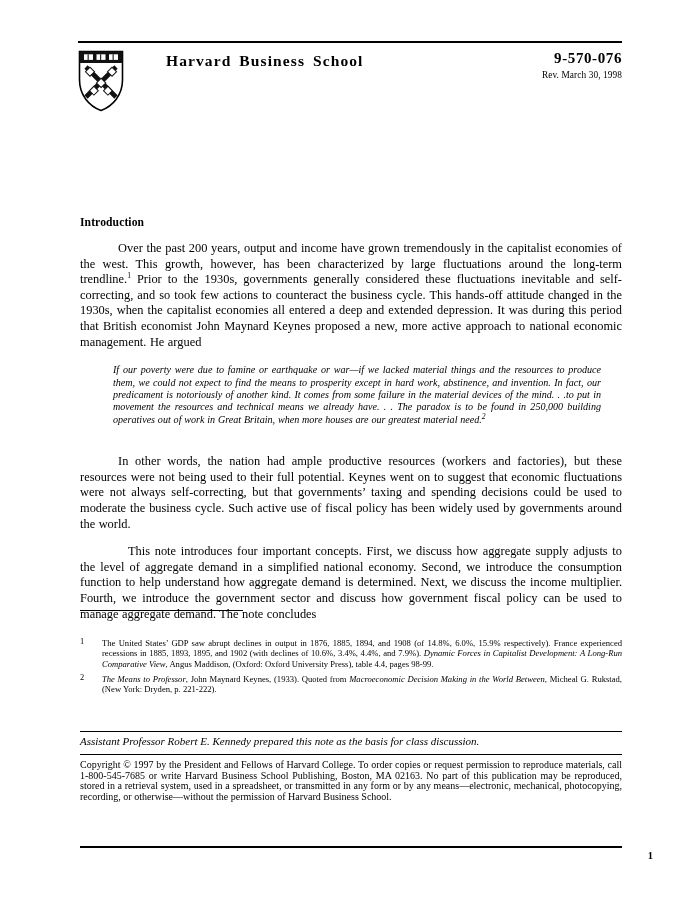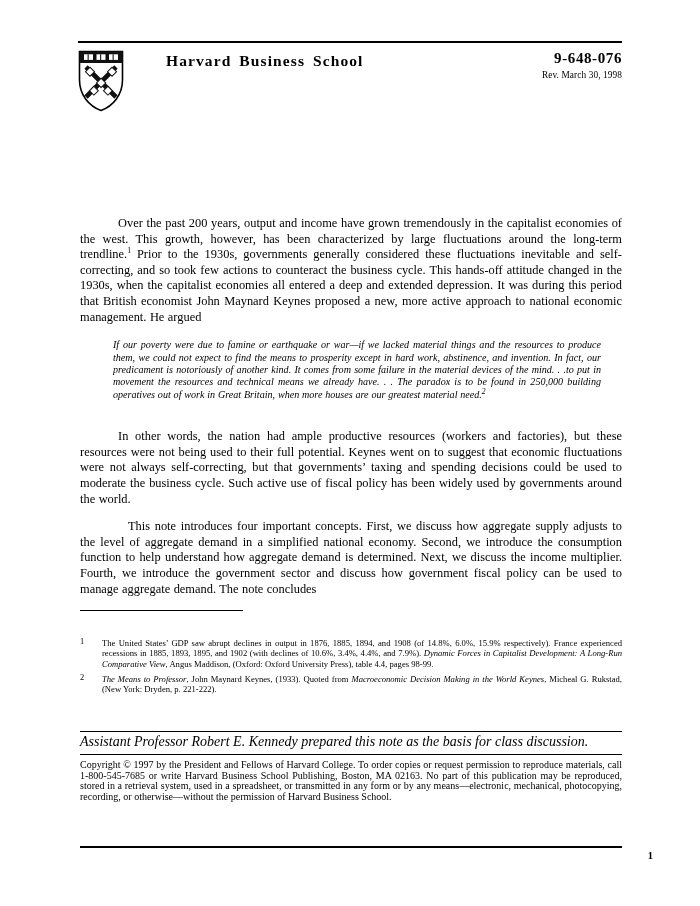--- a/index.html
+++ b/index.html
@@ -164,21 +164,21 @@
     top: 731px;
     width: 542px;
     height: 0;
     border-top: 1.1px solid #000;
   }
   .author-note {
     position: absolute;
     left: 80px;
     top: 736px;
     width: 542px;
-    font-size: 14px;
+    font-size: 11px;
     font-style: italic;
     line-height: 11px;
   }
   .copyright-rule {
     position: absolute;
     left: 80px;
     top: 754px;
     width: 542px;
     height: 0;
     border-top: 1.1px solid #000;
@@ -248,28 +248,29 @@
           <rect x="19.8" y="29.6" width="6.6" height="6.6" transform="rotate(45 23.1 32.9)"></rect>
           <rect x="12.8" y="37.6" width="6.2" height="6.2" transform="rotate(45 15.9 40.7)"></rect>
           <rect x="26.8" y="37.6" width="6.2" height="6.2" transform="rotate(45 29.9 40.7)"></rect>
         </g>
       </svg>
     </div>
 
     <div class="school-name">Harvard  Business  School</div>
 
     <div class="case-block">
-      <div class="case-number">9-648-076</div>
+      <div class="case-number">9-570-076</div>
       <div class="case-revision">Rev. March 30, 1998</div>
     </div>
   </div>
 
 
   <div class="body-area">
 
+    <div class="section-heading">Introduction</div>
 
     <p class="para"><span>Over the past 200 years, output and income have grown tremendously in the capitalist economies of the west.  This growth, however, has been characterized by large fluctuations around the long-term trendline.</span><sup class="fn">1</sup><span>  Prior to the 1930s, governments generally considered these fluctuations inevitable and self-correcting, and so took few actions to counteract the business cycle.  This hands-off attitude changed in the 1930s, when the capitalist economies all entered a deep and extended depression.  It was during this period that British economist John Maynard Keynes proposed a new, more active approach to national economic management.  He argued</span></p>
 
     <blockquote class="quote"><span>If our poverty were due to famine or earthquake or war—if we lacked material things and the resources to produce them, we could not expect to find the means to prosperity except in hard work, abstinence, and invention.  In fact, our predicament is notoriously of another kind.  It comes from some failure in the material devices of the mind. . .to put in movement the resources and technical means we already have. . . The paradox is to be found in 250,000 building operatives out of work in Great Britain, when more houses are our greatest material need.</span><sup class="fn">2</sup></blockquote>
 
     <p class="para">In other words, the nation had ample productive resources (workers and factories), but these resources were not being used to their full potential.  Keynes went on to suggest that economic fluctuations were not always self-correcting, but that governments’ taxing and spending decisions could be used to moderate the business cycle.  Such active use of fiscal policy has been widely used by governments around the world.</p>
 
     <p class="para extra-indent">This note introduces four important concepts. First, we discuss how aggregate supply adjusts to the level of aggregate demand in a simplified national economy.  Second, we introduce the consumption function to help understand how aggregate demand is determined. Next, we discuss the income multiplier.  Fourth, we introduce the government sector and discuss how government fiscal policy can be used to manage aggregate demand.  The note concludes</p>
   </div>
 
@@ -277,21 +278,21 @@
 
   <div class="footnotes">
 
     <div class="footnote">
       <span class="fn-marker">1</span>
       <span class="fn-text second-block"><span>The United States’ GDP saw abrupt declines in output in 1876, 1885, 1894, and 1908 (of 14.8%, 6.0%, 15.9% respectively).  France experienced recessions in 1885, 1893, 1895, and 1902 (with declines of 10.6%, 3.4%, 4.4%, and 7.9%).  </span><em class="it">Dynamic Forces in Capitalist Development: A Long-Run Comparative View</em><span>, Angus Maddison, (Oxford: Oxford University Press), table 4.4, pages 98-99.</span></span>
     </div>
 
     <div class="footnote">
       <span class="fn-marker">2</span>
-      <span class="fn-text"><em class="it">The Means to Professor</em><span>, John Maynard Keynes, (1933).   Quoted from </span><em class="it">Macroeconomic Decision Making in the World Keynes</em><span>,  Micheal G. Rukstad, (New York:  Dryden, p. 221-222).</span></span>
+      <span class="fn-text"><em class="it">The Means to Professor</em><span>, John Maynard Keynes, (1933).   Quoted from </span><em class="it">Macroeconomic Decision Making in the World Between</em><span>,  Micheal G. Rukstad, (New York:  Dryden, p. 221-222).</span></span>
     </div>
   </div>
 
   <div class="author-rule"></div>
   <div class="author-note">Assistant Professor Robert E. Kennedy prepared this note as the basis for class discussion.</div>
 
   <div class="copyright-rule"></div>
   <div class="copyright">Copyright © 1997 by the President and Fellows of Harvard College.  To order copies or request permission to reproduce materials, call 1-800-545-7685 or write Harvard Business School Publishing, Boston, MA 02163.  No part of this publication may be reproduced, stored in a retrieval system, used in a spreadsheet, or transmitted in any form or by any means—electronic, mechanical, photocopying, recording, or otherwise—without the permission of Harvard Business School.</div>
 
   <div class="footer-rule"></div>

